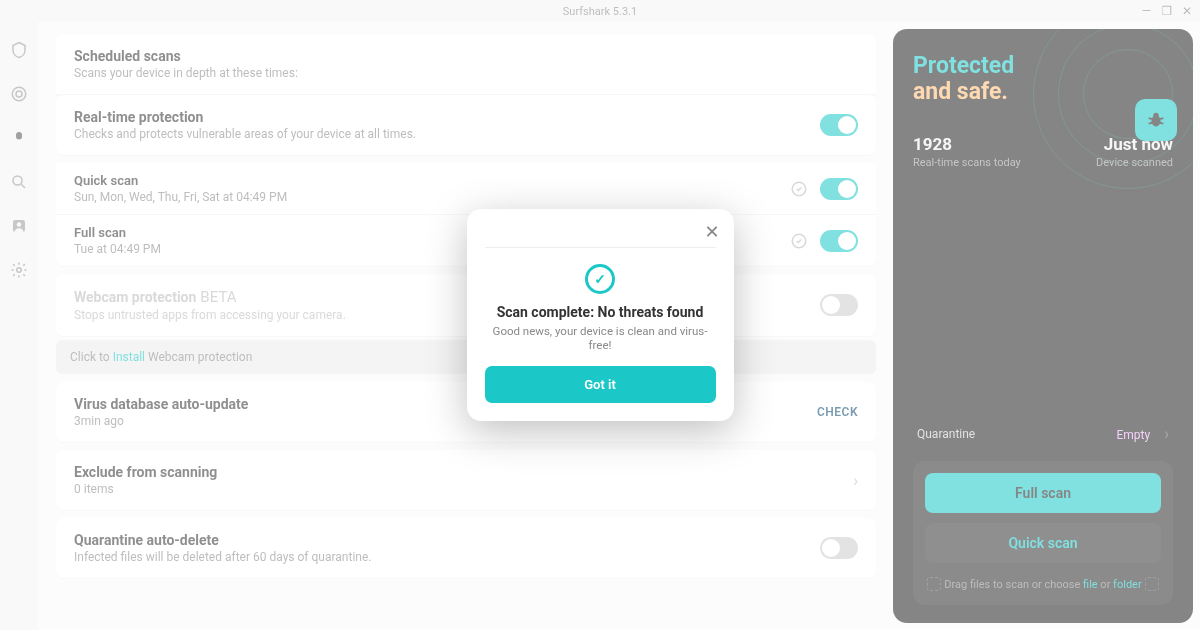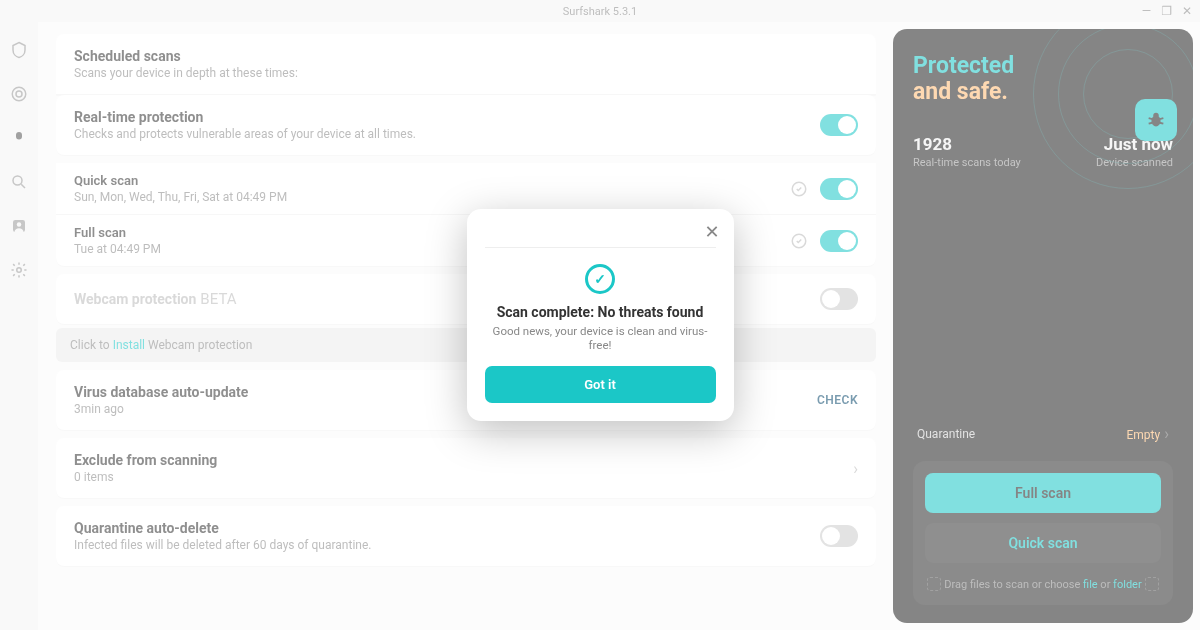--- a/index.html
+++ b/index.html
@@ -44,21 +44,21 @@
 .protected-sub { font-size: 23px; font-weight: 700; color: #fdba74; line-height: 1.15; }
 .stats-row { display: flex; justify-content: space-between; margin-top: 28px; gap: 24px; }
 .stat { }
 .stat-left { text-align: left; }
 .stat-right { text-align: right; }
 .stat-num { font-size: 17px; font-weight: 700; color: #eee; }
 .stat-label { font-size: 11px; color: #999; margin-top: 2px; }
 .panel-spacer { flex: 1; }
 .quarantine-row { display: flex; align-items: center; justify-content: space-between; padding: 8px 4px; margin-bottom: 10px; cursor: pointer; }
 .quarantine-row .label { font-size: 12px; color: #ccc; }
-.quarantine-row .empty { font-size: 12px; color: #fdba74; margin-right: 4px; }
+.quarantine-row .empty { font-size: 12px; color: #f0abfc; margin-right: 14px; }
 .action-card { background: #2c2c2c; border-radius: 12px; padding: 12px; }
 .btn-scan { border-radius: 8px; text-align: center; padding: 12px 0; font-size: 14px; font-weight: 600; margin-bottom: 10px; cursor: pointer; }
 .btn-full { background: #1bc7c7; color: #222; }
 .btn-quick { background: #333; color: #1bc7c7; }
 .drag-row { display: flex; align-items: center; justify-content: space-between; font-size: 11px; color: #888; padding: 6px 2px 2px; }
 .drag-row .link { color: #1bc7c7; }
 .drag-corner { width: 14px; height: 14px; border: 1px dashed #555; border-radius: 3px; }
 .overlay { position: absolute; inset: 0; background: rgba(255,255,255,0.45); display: flex; align-items: center; justify-content: center; }
 .modal { width: 267px; background: #fff; border-radius: 14px; padding: 18px 18px 18px; box-shadow: 0 10px 40px rgba(0,0,0,0.25); position: relative; }
 .modal-close { position: absolute; right: 14px; top: 12px; font-size: 18px; color: #888; cursor: pointer; }
@@ -164,20 +164,21 @@
                 <circle cx="12" cy="12" r="9"></circle>
                 <path d="M9 12l2 2 4-4"></path>
               </svg>
             <div class="toggle on"></div>
           </div>
         </div>
 
         <div class="setting-card disabled" style="margin-bottom:4px;">
           <div class="setting-left">
             <div class="setting-title"><span>Webcam protection</span><span class="beta">BETA</span></div>
+            <div class="setting-sub">Stops untrusted apps from accessing your camera.</div>
           </div>
           <div class="setting-right">
             <div class="toggle off"></div>
           </div>
         </div>
         <div class="install-bar">
           <span>Click to </span><span class="link">Install</span><span> Webcam protection</span>
         </div>
 
         <div class="setting-card">

